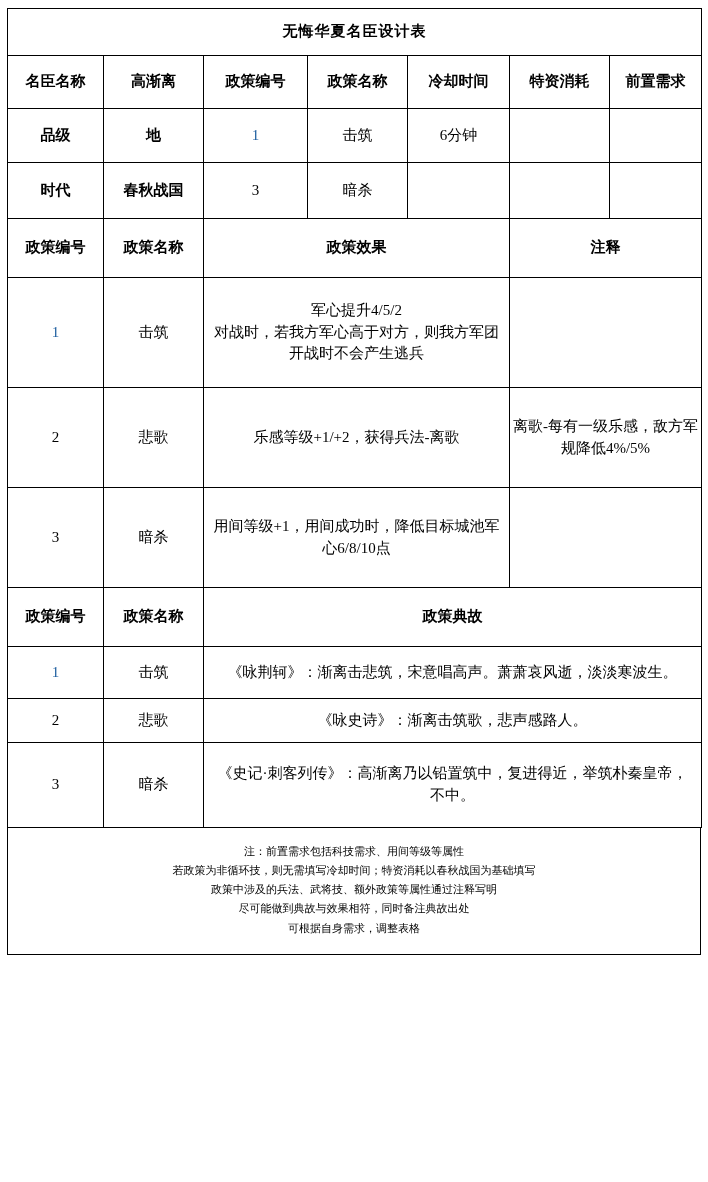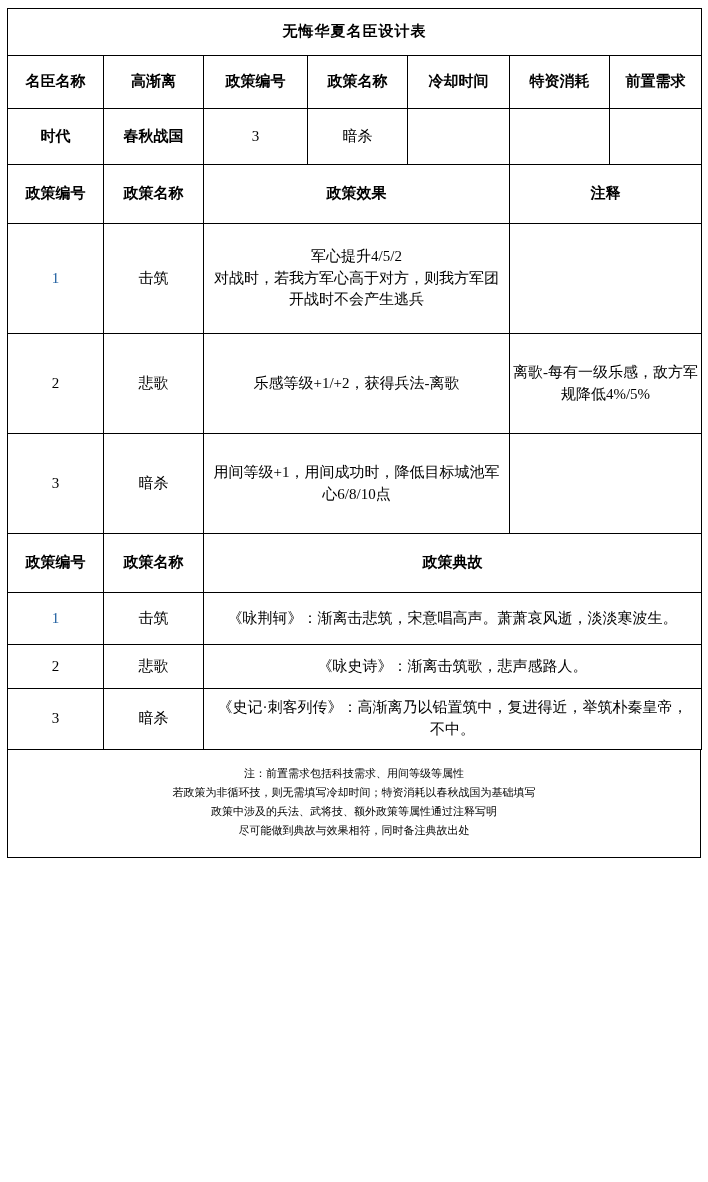--- a/index.html
+++ b/index.html
@@ -93,20 +93,29 @@
       <tr>
         <td class="hdr">名臣名称</td>
         <td class="hdr">高渐离</td>
         <td class="hdr">政策编号</td>
         <td class="hdr">政策名称</td>
         <td class="hdr">冷却时间</td>
         <td class="hdr">特资消耗</td>
         <td class="hdr">前置需求</td>
       </tr>
 
+      <tr class="tall-1">
+        <td class="rowlabel">品级</td>
+        <td class="rowlabel">地</td>
+        <td class="num-blue">1</td>
+        <td>击筑</td>
+        <td>6分钟</td>
+        <td></td>
+        <td></td>
+      </tr>
 
 
       <tr class="tall-2">
         <td class="rowlabel">时代</td>
         <td class="rowlabel">春秋战国</td>
         <td>3</td>
         <td>暗杀</td>
         <td></td>
         <td></td>
         <td></td>
@@ -155,25 +164,26 @@
 
       <tr class="dian-row-2">
         <td>2</td>
         <td>悲歌</td>
         <td colspan="5" style="padding:4px 12px;">《咏史诗》：渐离击筑歌，悲声感路人。</td>
       </tr>
 
       <tr class="dian-row">
         <td>3</td>
         <td>暗杀</td>
-        <td colspan="5" style="padding:8px 12px;">《史记·刺客列传》：高渐离乃以铅置筑中，复进得近，举筑朴秦皇帝，不中。</td>
+        <td colspan="5" style="padding:20px 12px;">《史记·刺客列传》：高渐离乃以铅置筑中，复进得近，举筑朴秦皇帝，不中。</td>
       </tr>
     </tbody>
   </table>
 
   <div class="notes">
     <div>注：前置需求包括科技需求、用间等级等属性</div>
     <div>若政策为非循环技，则无需填写冷却时间；特资消耗以春秋战国为基础填写</div>
     <div>政策中涉及的兵法、武将技、额外政策等属性通过注释写明</div>
     <div>尽可能做到典故与效果相符，同时备注典故出处</div>
+    <div>可根据自身需求，调整表格</div>
   </div>
 
 </div>
 
 </body></html>

